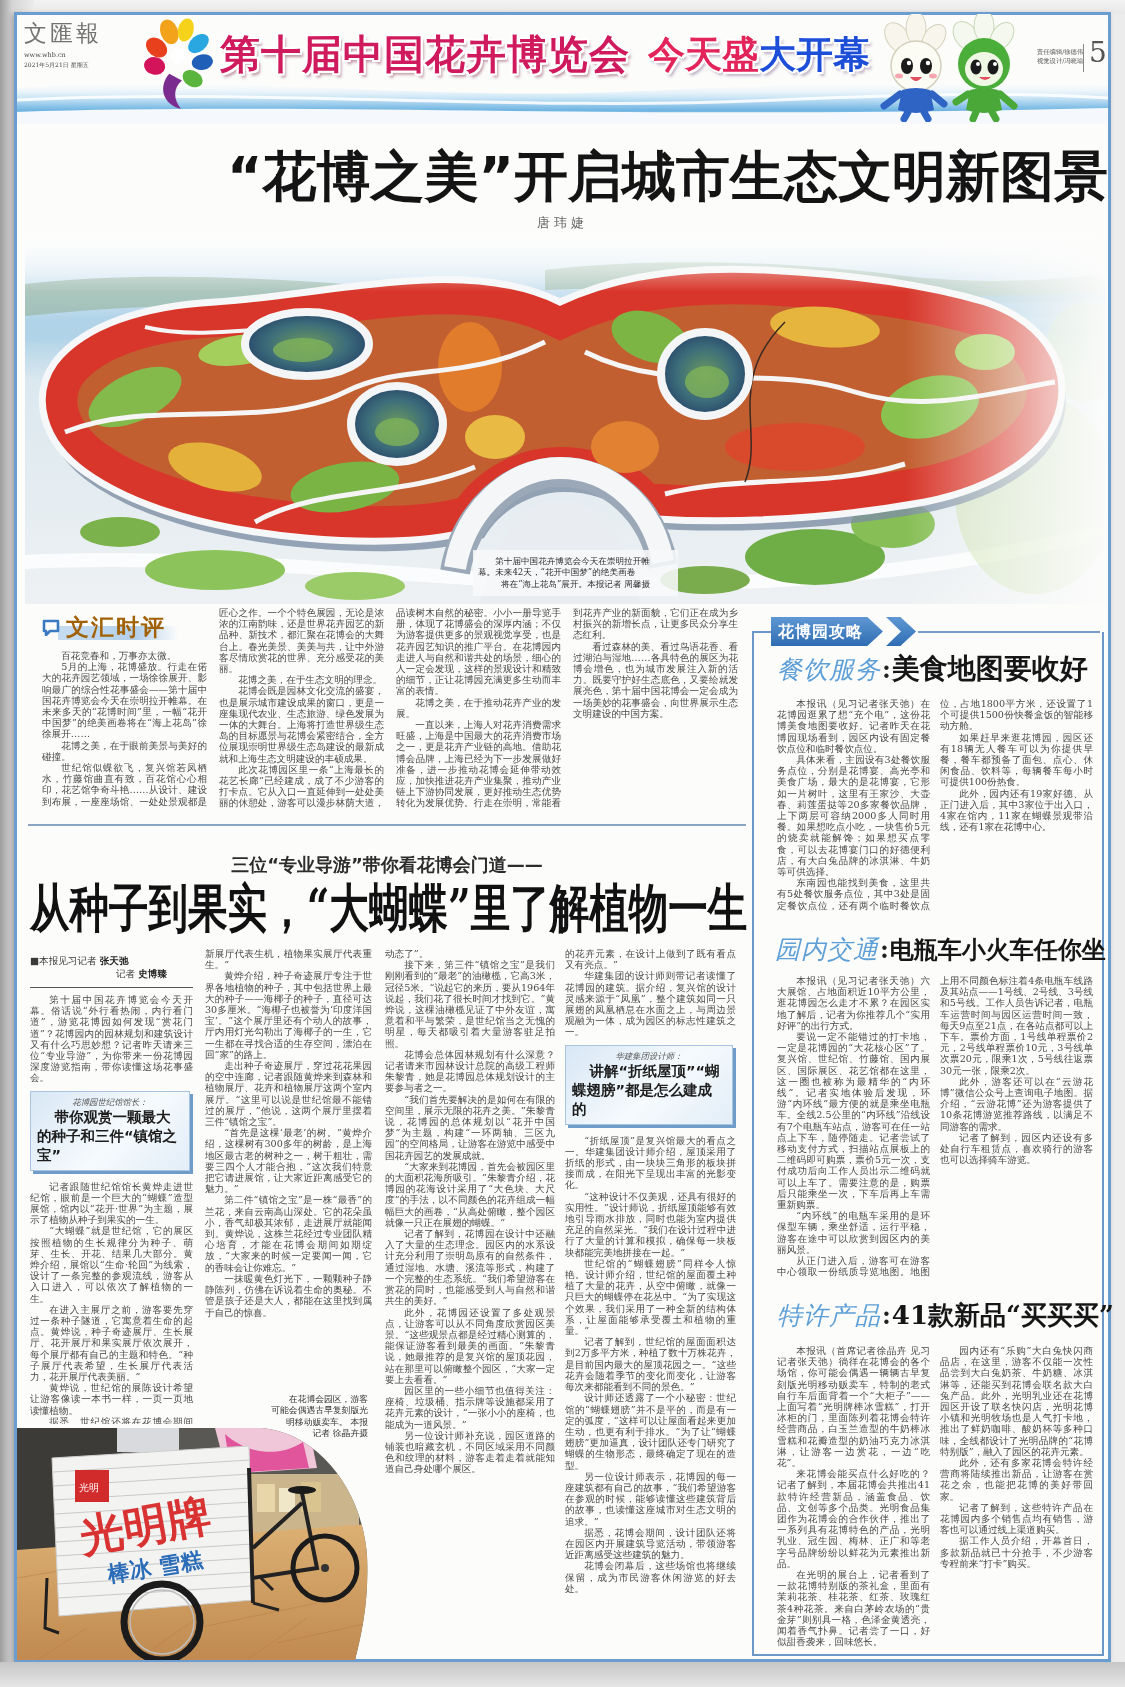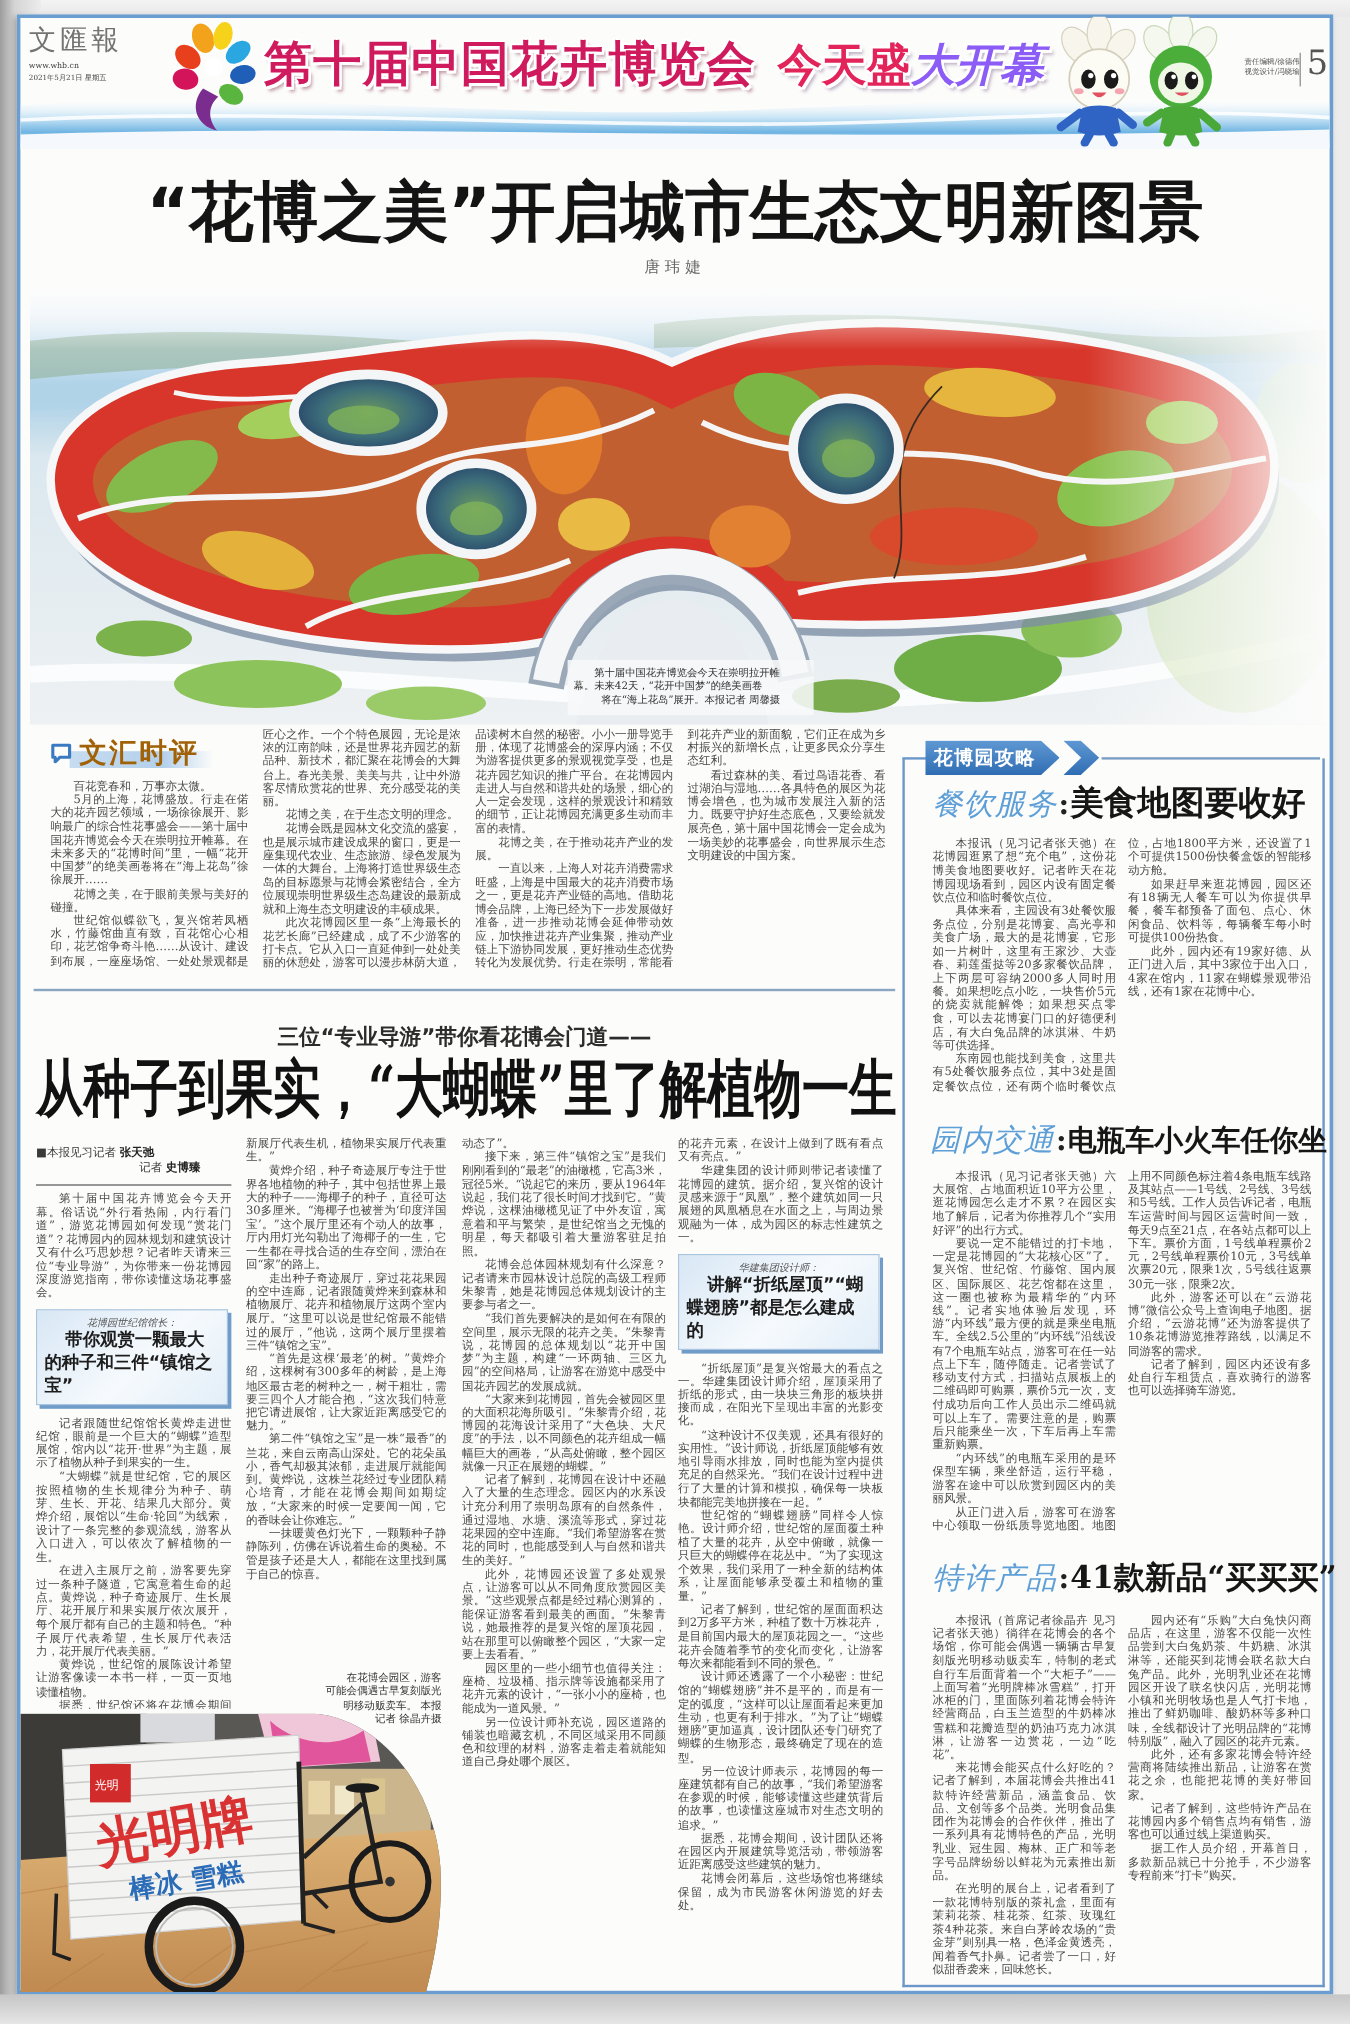--- a/index.html
+++ b/index.html
@@ -14,27 +14,27 @@
 #header-wave{left:17px;top:70px;width:1091px;height:54px}
 #mast-name{left:24px;top:18px;font-family:"DejaVu Serif",serif;font-weight:normal;font-size:23px;color:#737373;letter-spacing:3px;white-space:nowrap}
 #mast-url{left:24px;top:51px;font-size:6.5px;color:#444;white-space:nowrap}
 #mast-date{left:24px;top:61px;font-size:6px;color:#444;white-space:nowrap}
 #logo{left:140px;top:16px;width:76px;height:98px}
 #banner-title{left:220px;top:34px;font-family:"DejaVu Sans",sans-serif;font-weight:bold;font-size:40px;line-height:1;color:#cf1a5d;letter-spacing:1px;white-space:nowrap;
  text-shadow:2px 0 #fff,-2px 0 #fff,0 2px #fff,0 -2px #fff,2px 2px #fff,-2px -2px #fff,2px -2px #fff,-2px 2px #fff,3px 4px 3px rgba(110,20,50,.45)}
 #banner-slogan{left:648px;top:36px;font-family:"DejaVu Sans",sans-serif;font-weight:bold;font-size:37px;line-height:1;white-space:nowrap;
  text-shadow:2px 0 #fff,-2px 0 #fff,0 2px #fff,0 -2px #fff,2px 2px #fff,-2px -2px #fff,3px 4px 3px rgba(60,20,80,.35)}
 #slogan-a{color:#e2245a}
-#slogan-b{color:#8b5cf6;font-style:italic}
+#slogan-b{color:#1d4ed8;}
 #mascots{left:872px;top:14px;width:168px;height:108px}
 #editor-info{left:1037px;top:47px;font-size:6.3px;line-height:9px;color:#555;white-space:nowrap}
 #page-sep{left:1083px;top:44px;width:1px;height:28px;background:#888}
 #page-no{left:1089px;top:39px;font-family:"DejaVu Serif",serif;font-size:28px;line-height:1;color:#555}
 
-#headline{left:17px;top:150px;width:1091px;text-align:center;font-family:"DejaVu Sans",sans-serif;font-weight:bold;font-size:54px;line-height:1;color:#141414;white-space:nowrap}
+#headline{left:17px;top:150px;width:1091px;text-align:right;font-family:"DejaVu Sans",sans-serif;font-weight:bold;font-size:54px;line-height:1;color:#141414;white-space:nowrap}
 #author{left:17px;top:214px;width:1091px;text-align:center;font-size:13px;letter-spacing:4px;color:#666}
 
 #main-photo{left:25px;top:232px;width:1080px;height:372px}
 #photo-caption{left:478px;top:556px;width:195px;font-size:8.6px;line-height:11.4px;color:#2f2f2f}
 #photo-caption div{white-space:nowrap}
 #photo-caption .l1{text-indent:2em}
 #photo-caption .l3{display:flex;justify-content:center}
 
 #commentary{left:42px;top:607px;width:696px;height:203px;column-count:4;column-gap:12px;column-fill:auto;overflow:hidden}
 .cm-head{height:40px;margin-bottom:3px;display:flex;align-items:center;break-inside:avoid;position:relative}
@@ -310,21 +310,21 @@
   <p>第二件“镇馆之宝”是一株“最香”的兰花，来自云南高山深处。它的花朵虽小，香气却极其浓郁，走进展厅就能闻到。黄烨说，这株兰花经过专业团队精心培育，才能在花博会期间如期绽放，“大家来的时候一定要闻一闻，它的香味会让你难忘。”</p>
   <p>一抹暖黄色灯光下，一颗颗种子静静陈列，仿佛在诉说着生命的奥秘。不管是孩子还是大人，都能在这里找到属于自己的惊喜。</p>
 </div>
 
 <div id="mcol3" class="a mcol txt">
   <p class="cont">动态了”。</p>
   <p>接下来，第三件“镇馆之宝”是我们刚刚看到的“最老”的油橄榄，它高3米，冠径5米。“说起它的来历，要从1964年说起，我们花了很长时间才找到它。”黄烨说，这棵油橄榄见证了中外友谊，寓意着和平与繁荣，是世纪馆当之无愧的明星，每天都吸引着大量游客驻足拍照。</p>
   <p>花博会总体园林规划有什么深意？记者请来市园林设计总院的高级工程师朱黎青，她是花博园总体规划设计的主要参与者之一。</p>
   <p>“我们首先要解决的是如何在有限的空间里，展示无限的花卉之美。”朱黎青说，花博园的总体规划以“花开中国梦”为主题，构建“一环两轴、三区九园”的空间格局，让游客在游览中感受中国花卉园艺的发展成就。</p>
   <p>“大家来到花博园，首先会被园区里的大面积花海所吸引。”朱黎青介绍，花博园的花海设计采用了“大色块、大尺度”的手法，以不同颜色的花卉组成一幅幅巨大的画卷，“从高处俯瞰，整个园区就像一只正在展翅的蝴蝶。”</p>
-  <p>记者了解到，花博园在设计中还融入了大量的生态理念。园区内的水系设计充分利用了崇明岛原有的自然条件，通过湿地、水塘、溪流等形式，穿过花花果园的空中连廊。“我们希望游客在赏花的同时，也能感受到人与自然和谐共生的美好。”</p>
+  <p>记者了解到，花博园在设计中还融入了大量的生态理念。园区内的水系设计充分利用了崇明岛原有的自然条件，通过湿地、水塘、溪流等形式，构建了一个完整的生态系统。“我们希望游客在赏花的同时，也能感受到人与自然和谐共生的美好。”</p>
   <p>此外，花博园还设置了多处观景点，让游客可以从不同角度欣赏园区美景。“这些观景点都是经过精心测算的，能保证游客看到最美的画面。”朱黎青说，她最推荐的是复兴馆的屋顶花园，站在那里可以俯瞰整个园区，“大家一定要上去看看。”</p>
   <p>园区里的一些小细节也值得关注：座椅、垃圾桶、指示牌等设施都采用了花卉元素的设计，“一张小小的座椅，也能成为一道风景。”</p>
   <p>另一位设计师补充说，园区道路的铺装也暗藏玄机，不同区域采用不同颜色和纹理的材料，游客走着走着就能知道自己身处哪个展区。</p>
 </div>
 
 <div id="mcol4" class="a mcol txt">
   <p class="cont">的花卉元素，在设计上做到了既有看点又有亮点。”</p>
   <p>华建集团的设计师则带记者读懂了花博园的建筑。据介绍，复兴馆的设计灵感来源于“凤凰”，整个建筑如同一只展翅的凤凰栖息在水面之上，与周边景观融为一体，成为园区的标志性建筑之一。</p>
   <div class="pq">
     <div class="pq-kicker">华建集团设计师：</div>

